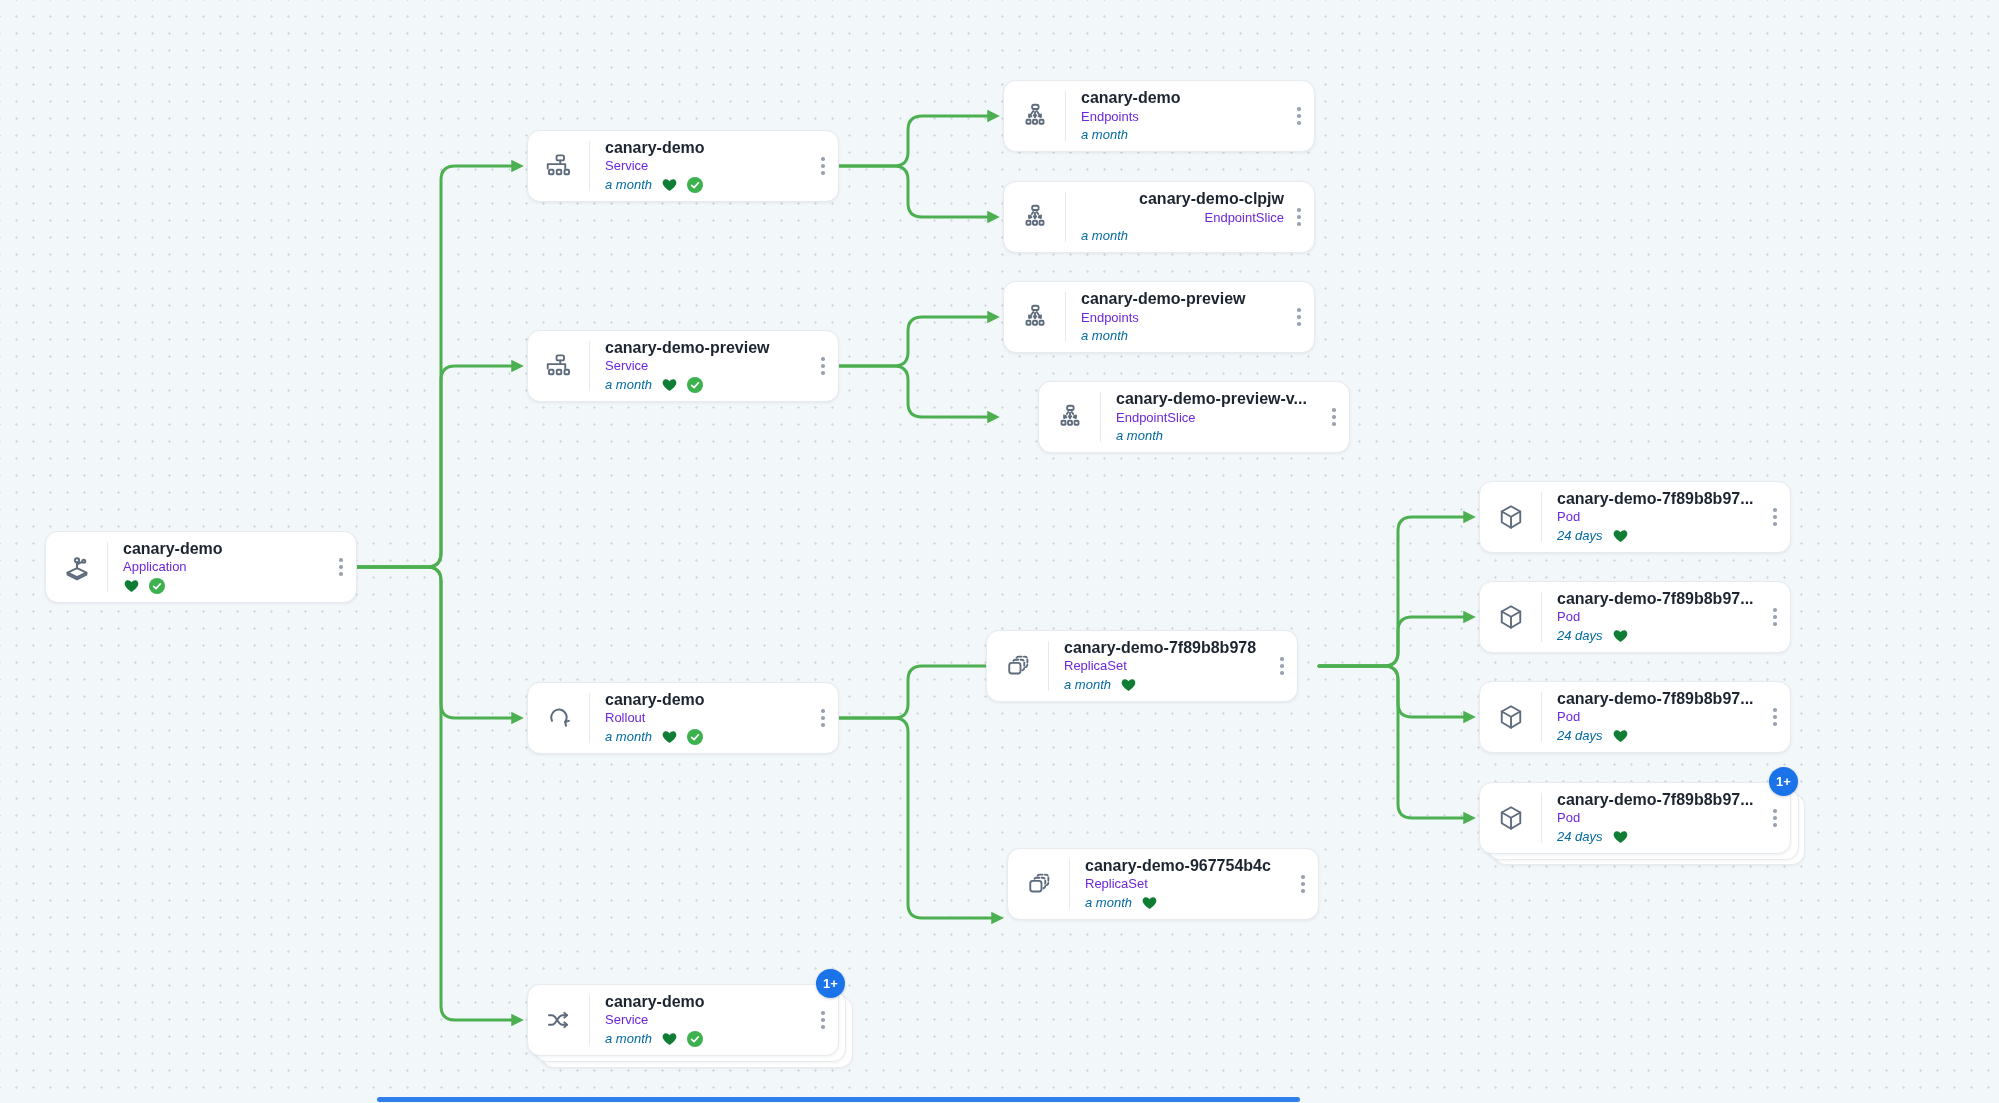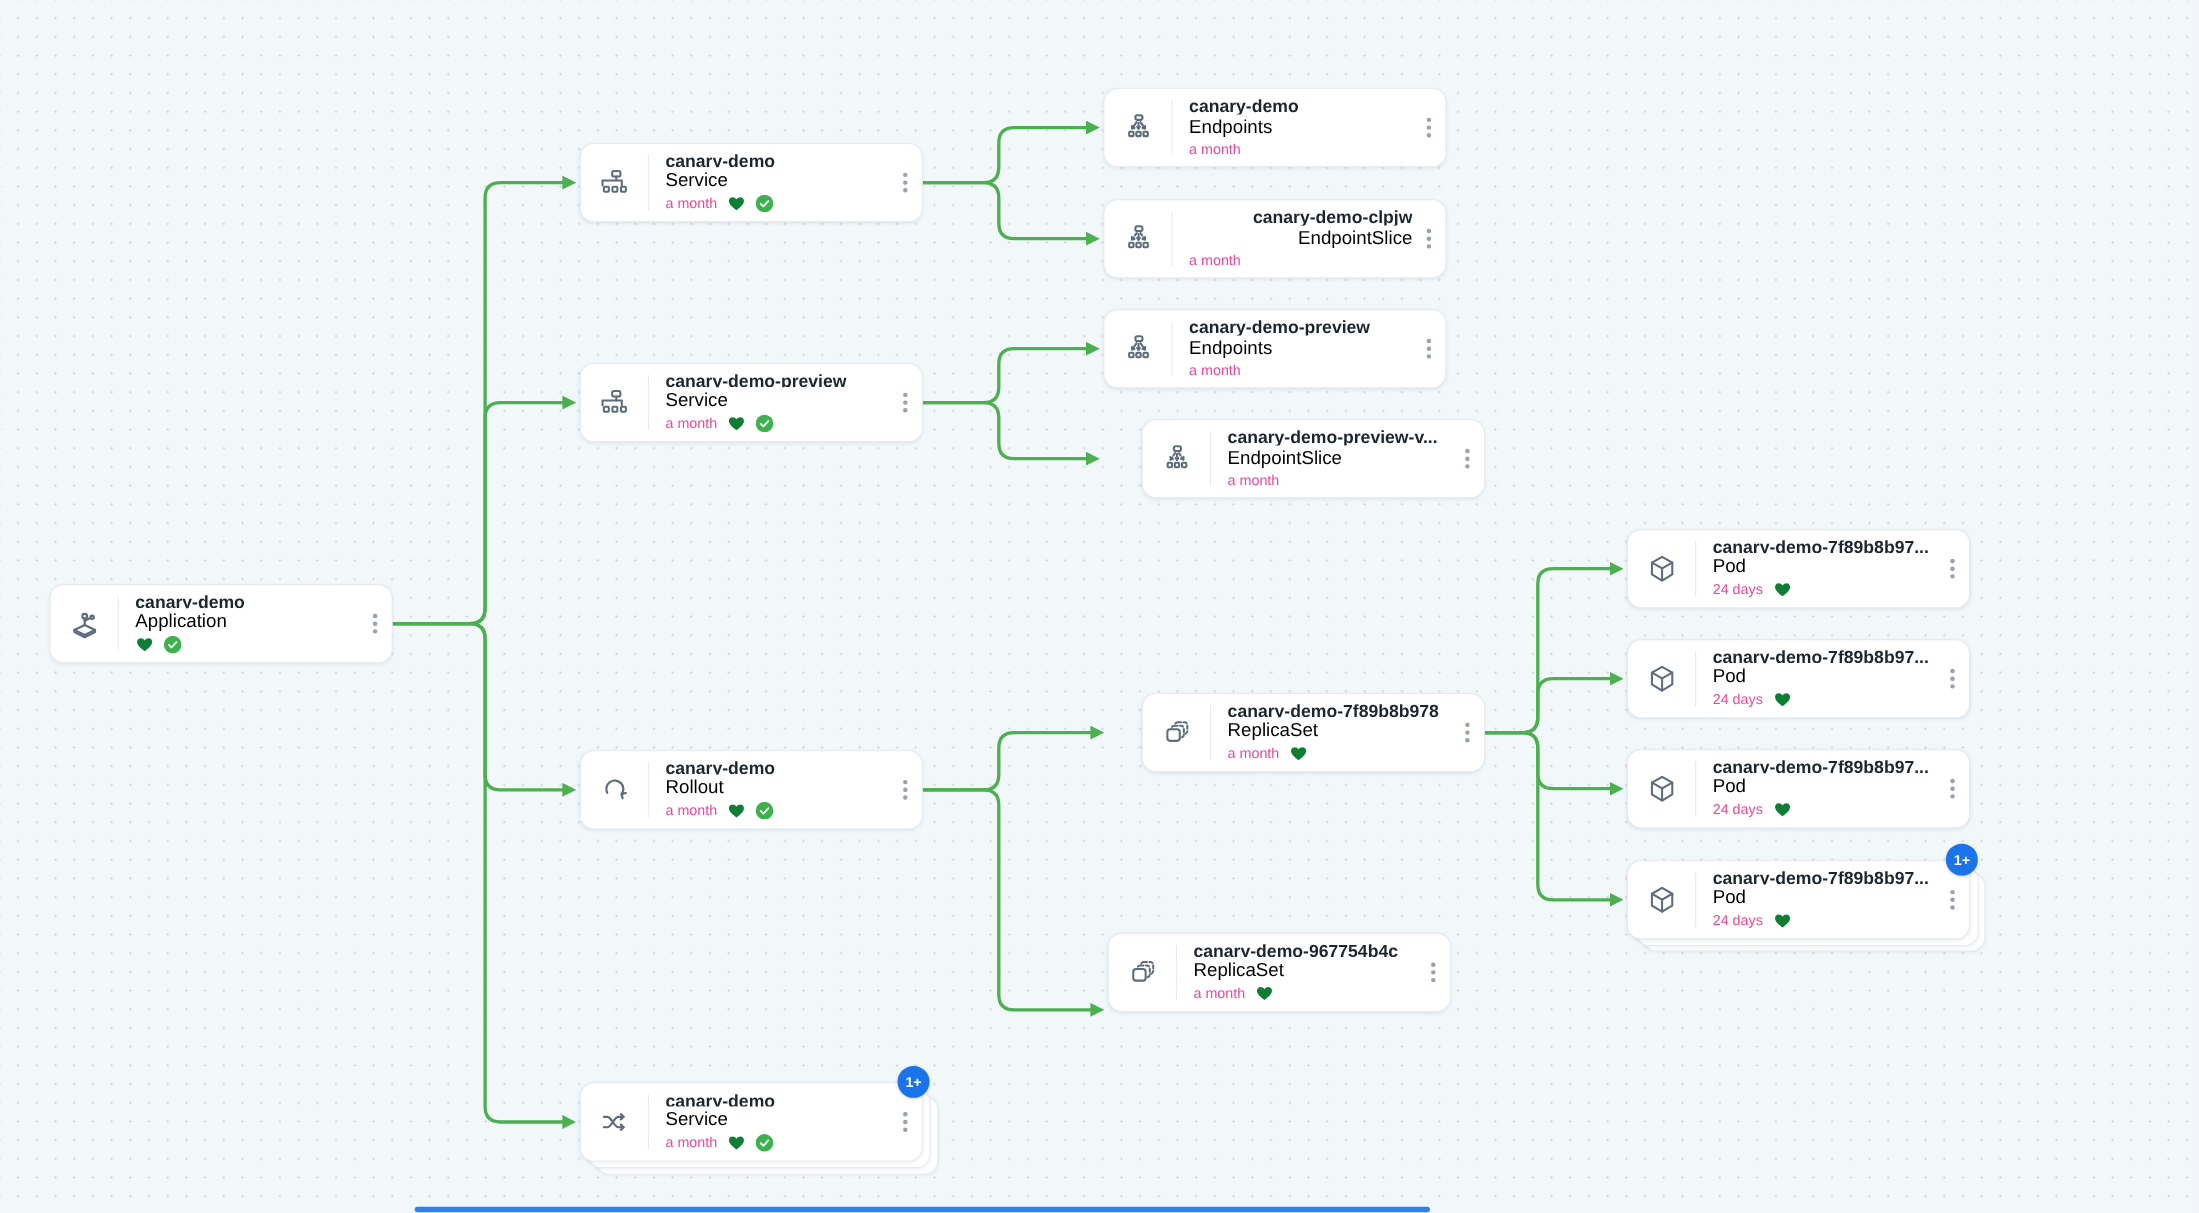--- a/index.html
+++ b/index.html
@@ -38,23 +38,23 @@
   .vdiv{width:1px;background:#e6eaee;margin:10px 0;flex:0 0 1px;}
   .content{
     flex:1 1 auto;min-width:0;
     display:flex;flex-direction:column;justify-content:center;
     padding:8px 0 8px 15px;gap:2px;
   }
   .title{
     font-size:16px;font-weight:700;color:#1c2430;
     white-space:nowrap;overflow:hidden;line-height:1.15;
   }
-  .kind{font-size:17px;color:#000000;line-height:1.2;}
+  .kind{font-size:13px;color:#6d28d9;line-height:1.2;}
   .meta{display:flex;align-items:center;gap:9px;height:17px;}
-  .age{font-size:13px;color:#ec4899;}
+  .age{font-size:13px;color:#0369a1;font-style:italic;}
   .kebab{
     flex:0 0 30px;display:flex;flex-direction:column;
     align-items:center;justify-content:center;gap:3.5px;cursor:pointer;
   }
   .kebab i{width:3.6px;height:3.6px;border-radius:50%;background:#99a3b0;display:block;}
   .ghost{
     position:absolute;width:312px;height:72px;
     background:#ffffff;border:1px solid #e7ebef;border-radius:13px;
     box-shadow:0 1px 3px rgba(30,50,70,.06);
     z-index:1;box-sizing:border-box;
@@ -346,21 +346,21 @@
           </svg>
       </div>
     </div>
     <div class="kebab">
         <i></i>
         <i></i>
         <i></i>
       </div>
   </div>
 
-  <div class="card" style="left:1038px;top:630px;">
+  <div class="card" style="left:986px;top:630px;">
     <div class="iconwrap">
       <svg width="30" height="30" viewBox="0 0 24 24" fill="none" stroke="currentColor" stroke-width="1.5" stroke-linecap="round" stroke-linejoin="round">
         <rect x="10.5" y="4.5" width="9" height="8.5" rx="2" stroke-dasharray="2.4 1.8"></rect>
         <rect x="8" y="7" width="9" height="8.5" rx="2" stroke-dasharray="2.4 1.8" fill="#ffffff"></rect>
         <rect x="5" y="9.5" width="9" height="8.5" rx="2" fill="#ffffff"></rect>
       </svg>
     </div>
     <div class="vdiv"></div>
     <div class="content">
       <div class="title">canary-demo-7f89b8b978</div>

